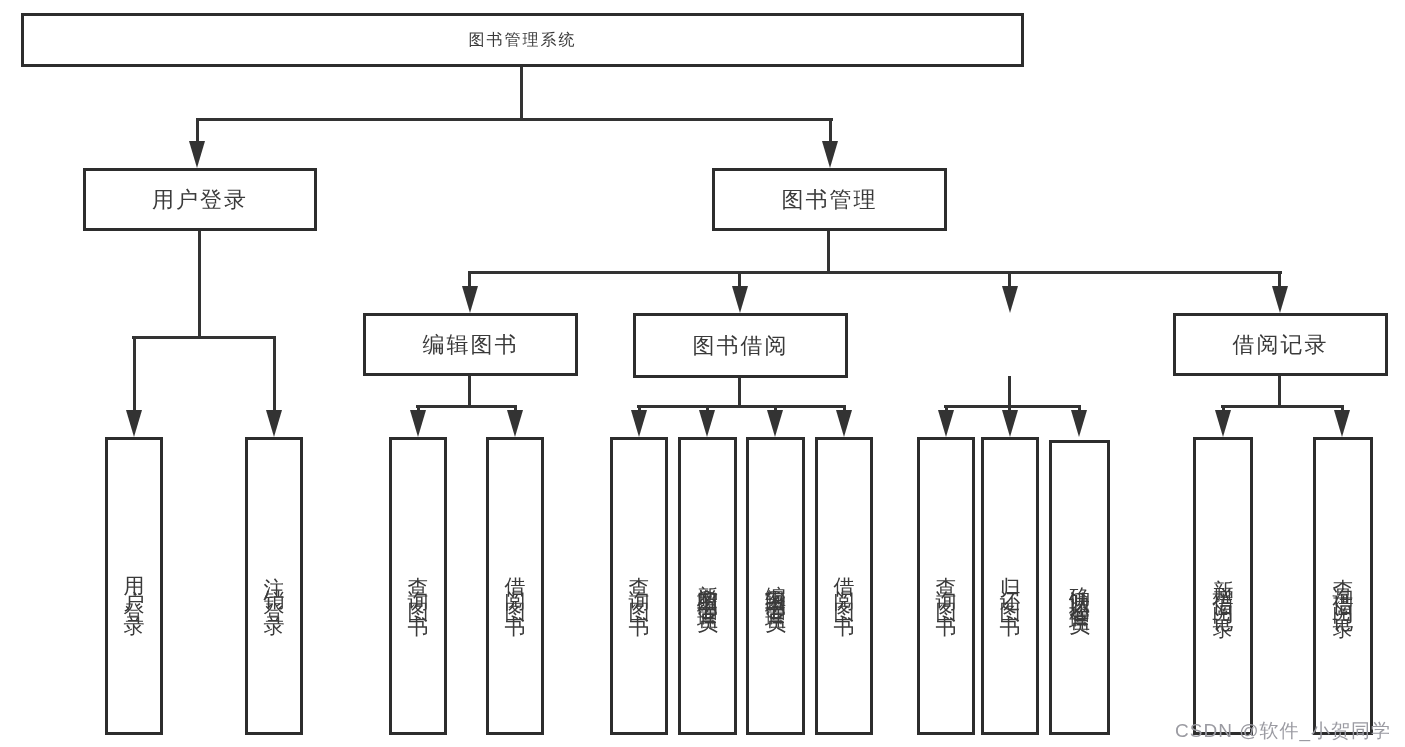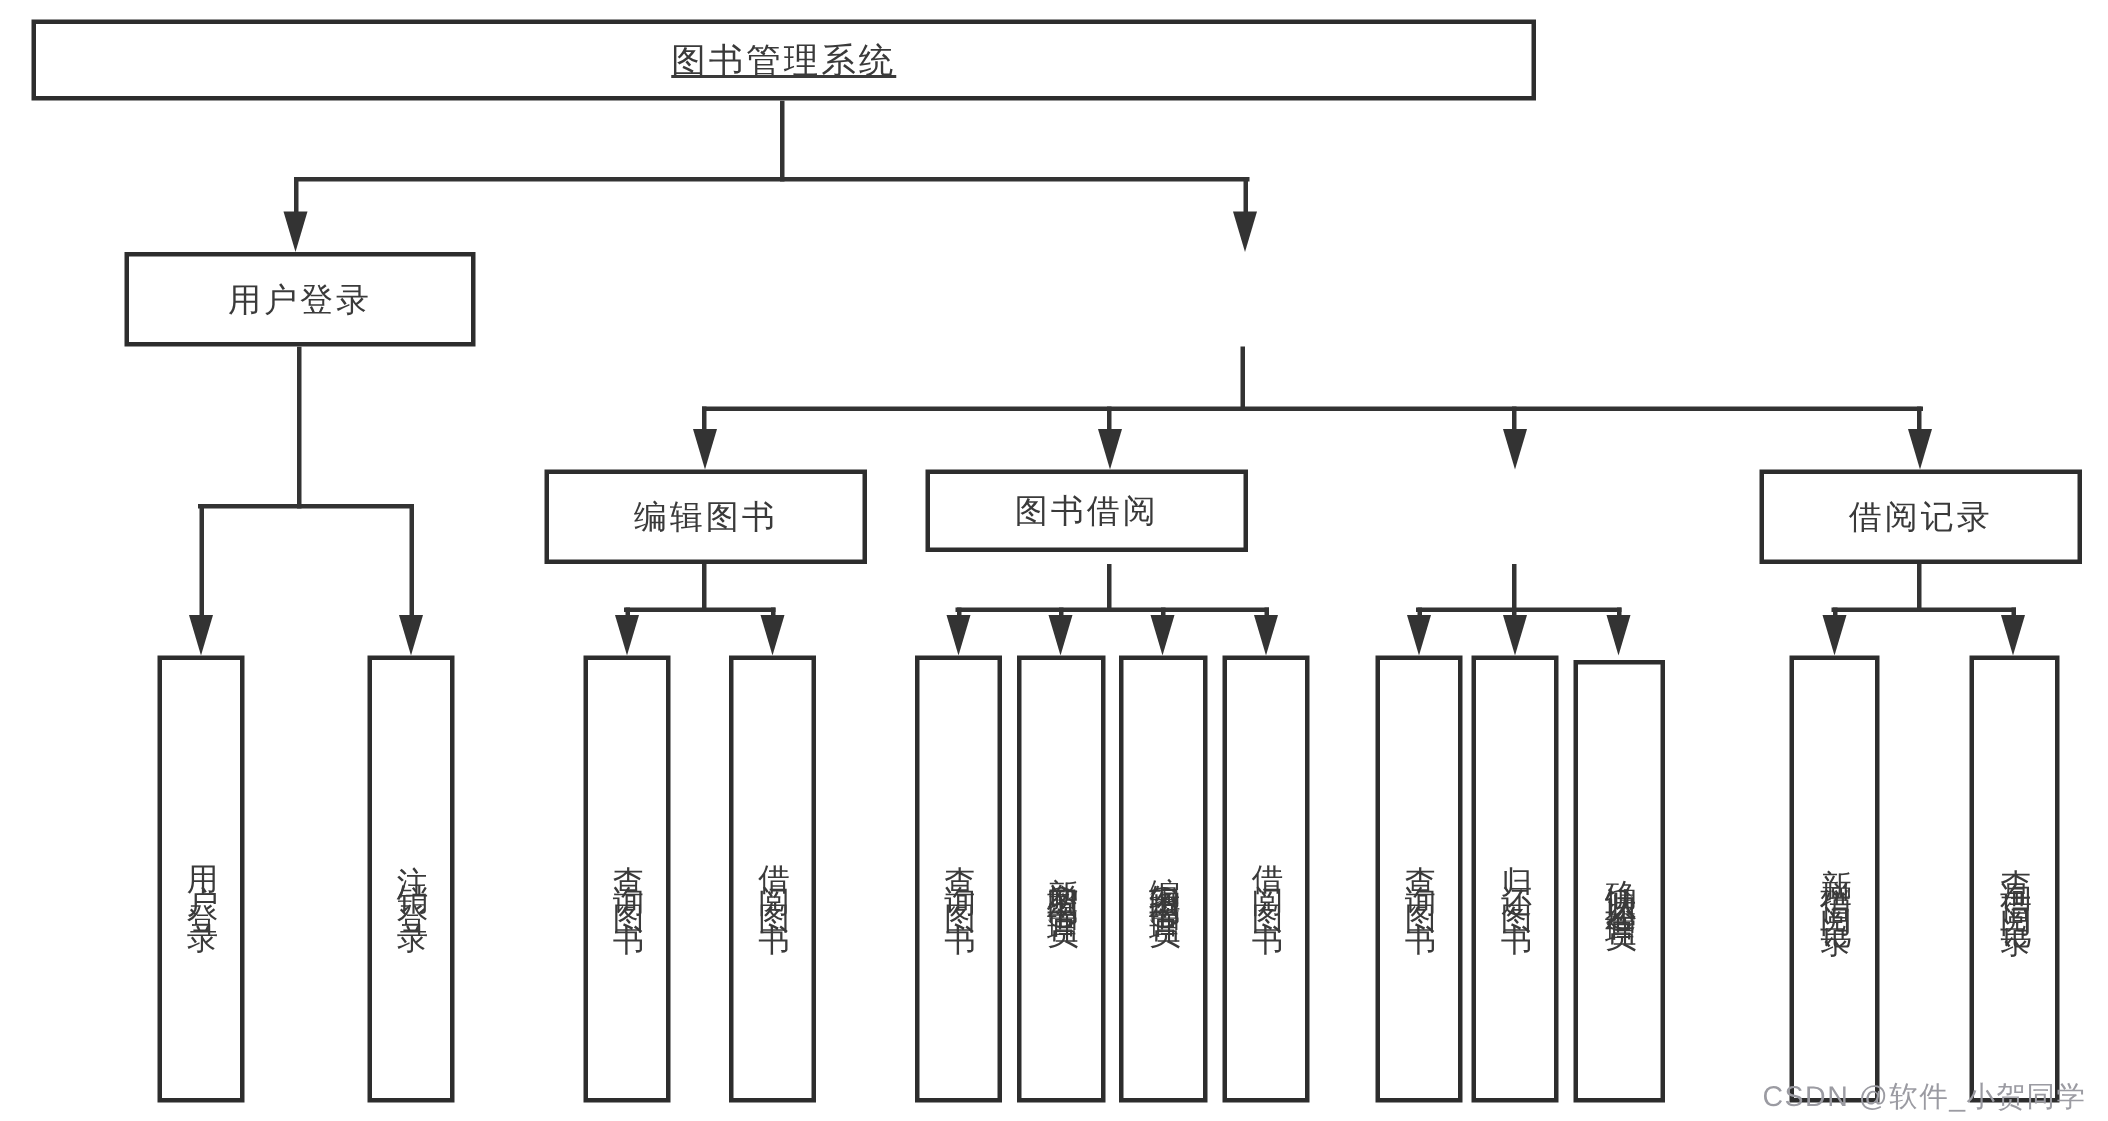--- a/index.html
+++ b/index.html
@@ -16,21 +16,21 @@
     position: absolute;
     box-sizing: border-box;
     border: 3px solid #2d2d2d;
     background: #ffffff;
     display: flex;
     align-items: center;
     justify-content: center;
     color: #3a3a3a;
   }
   .hbox { font-size: 22px; letter-spacing: 2px; }
-  .root-box { font-size: 23px; text-decoration: underline; }
+  .root-box { font-size: 16px; }
   .vbox { font-size: 21px; }
   .vbox .vtext {
     writing-mode: vertical-rl;
     text-orientation: mixed;
     white-space: nowrap;
   }
   .ls4 .vtext { letter-spacing: 13px; }
   .ls6 .vtext { letter-spacing: 8px; }
   .ls9 .vtext { letter-spacing: 4px; }
   
@@ -117,25 +117,28 @@
   <div class="ah" style="left:1215px;top:410px"></div>
   <div class="ah" style="left:1334px;top:410px"></div>
 
   <div class="box hbox root-box" style="left:21px;top:13px;width:1003px;height:54px">
     <span>图书管理系统</span>
   </div>
 
   <div class="box hbox" style="left:83px;top:168px;width:234px;height:63px">
     <span>用户登录</span>
   </div>
+  <div class="box hbox" style="left:712px;top:168px;width:235px;height:63px">
+    <span>图书管理</span>
+  </div>
 
   <div class="box hbox" style="left:363px;top:313px;width:215px;height:63px">
     <span>编辑图书</span>
   </div>
-  <div class="box hbox" style="left:617px;top:313px;width:215px;height:55px">
+  <div class="box hbox" style="left:633px;top:313px;width:215px;height:65px">
     <span>图书借阅</span>
   </div>
   <div class="box hbox" style="left:1173px;top:313px;width:215px;height:63px">
     <span>借阅记录</span>
   </div>
 
   <div class="box vbox ls4" style="left:105px;top:437px;width:58px;height:298px">
     <span class="vtext">用户登录</span>
   </div>
   <div class="box vbox ls4" style="left:245px;top:437px;width:58px;height:298px">

